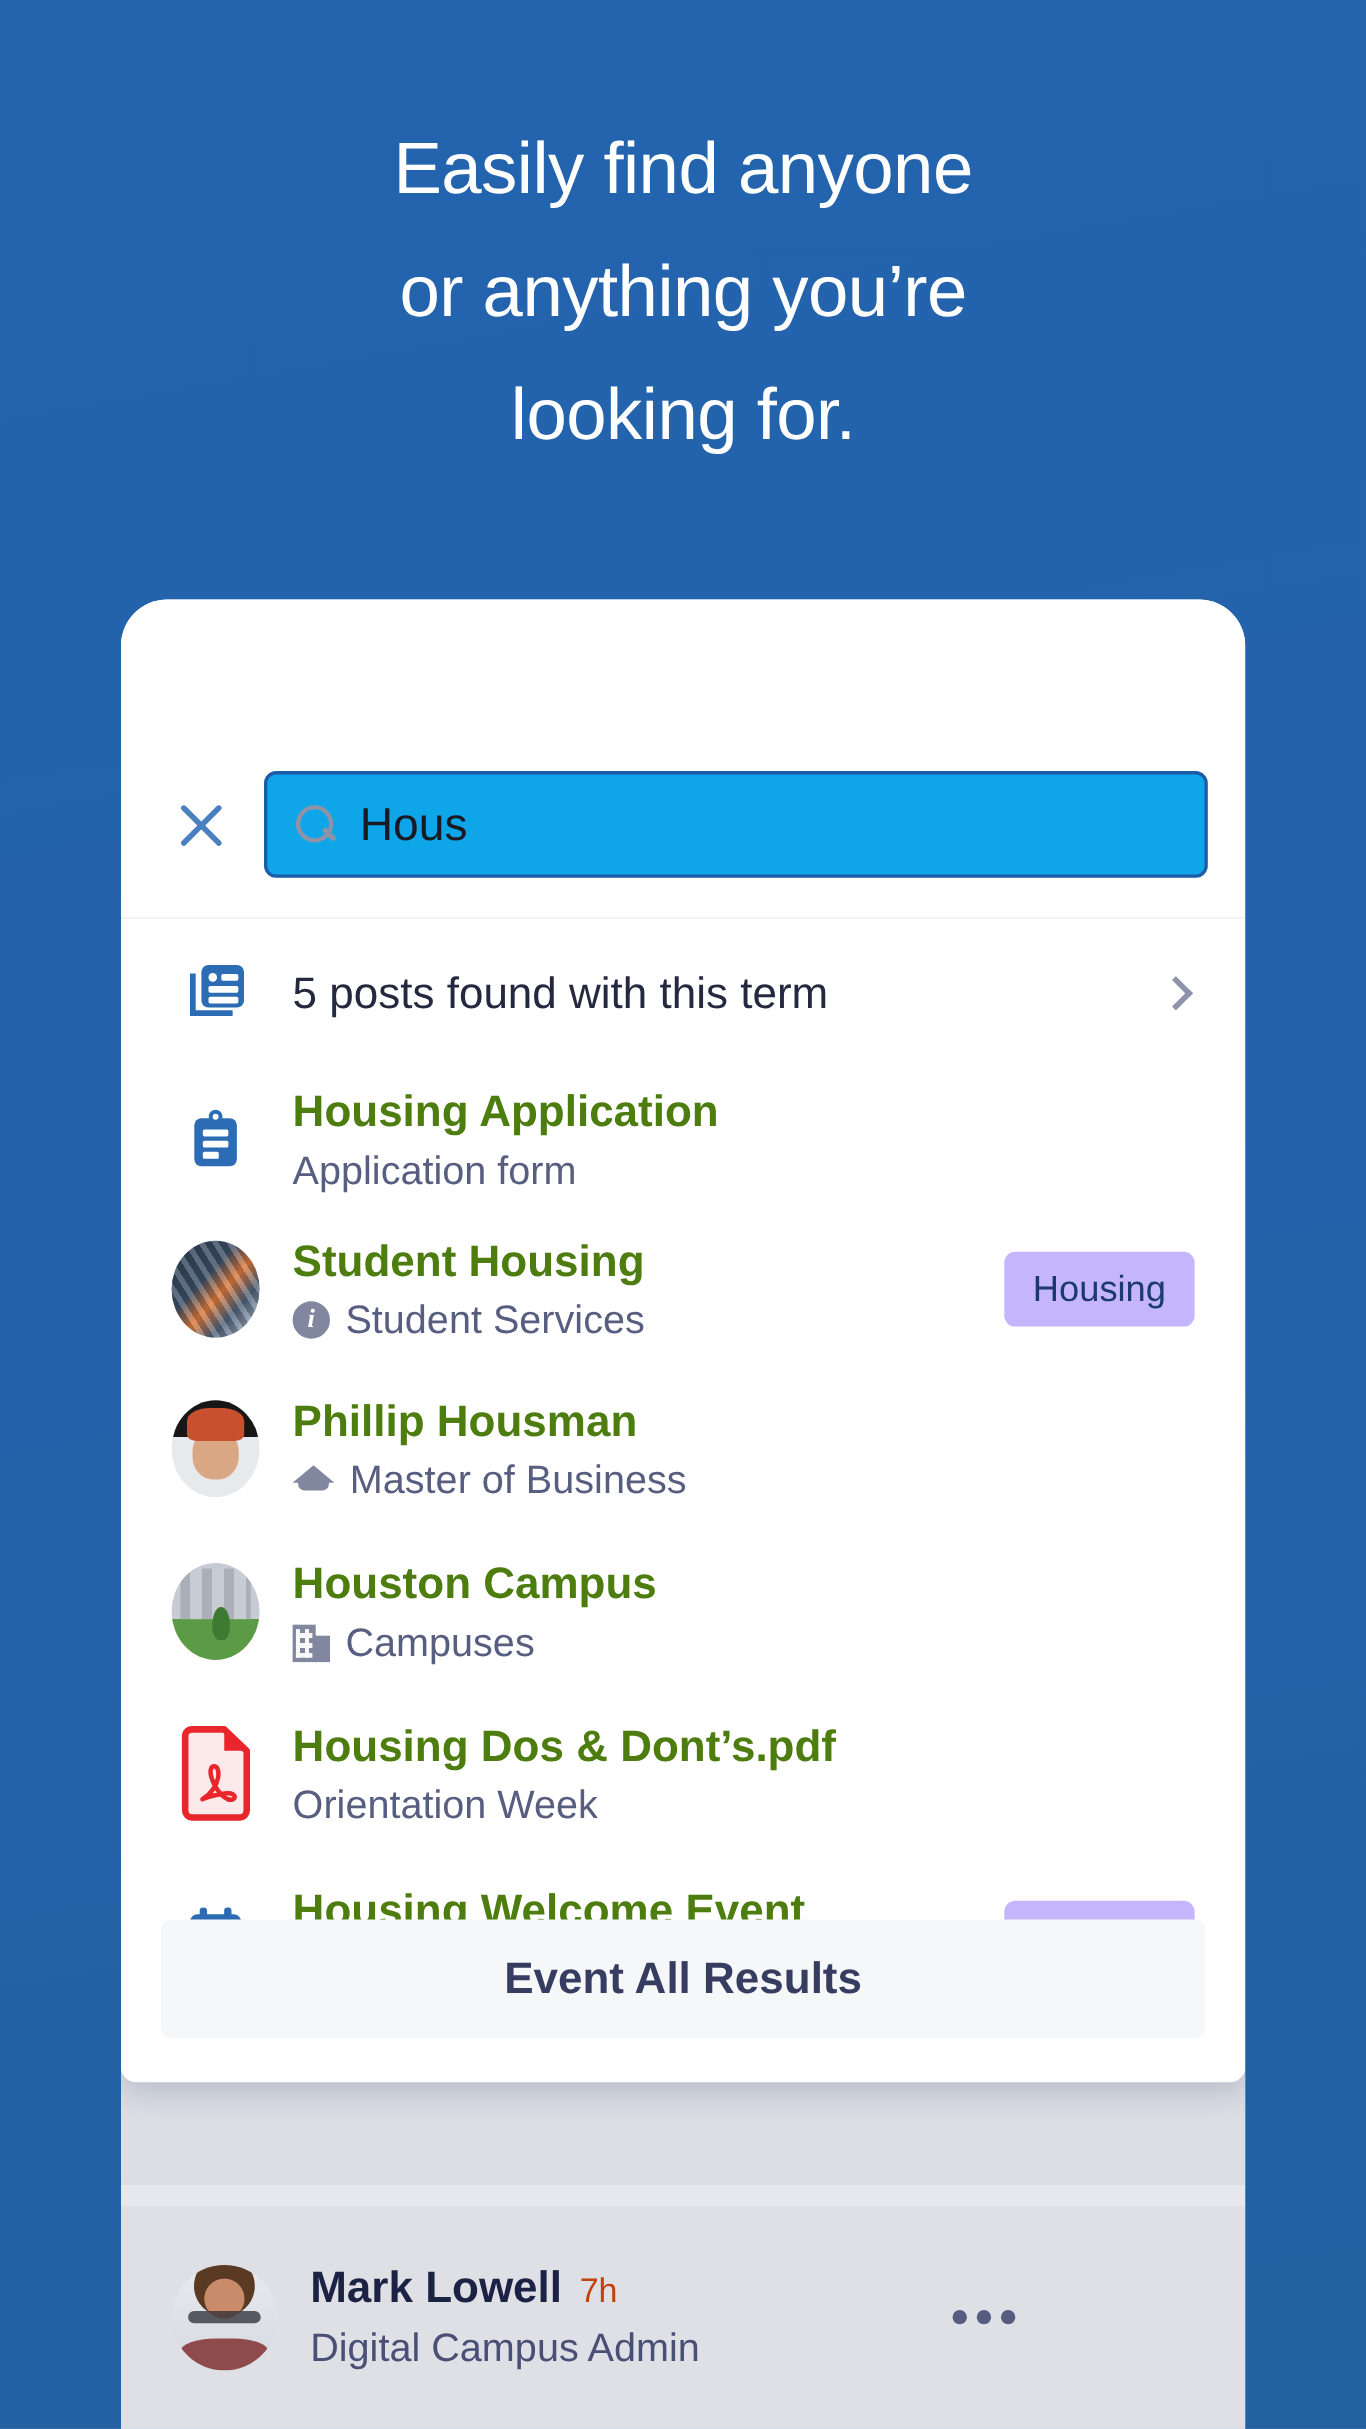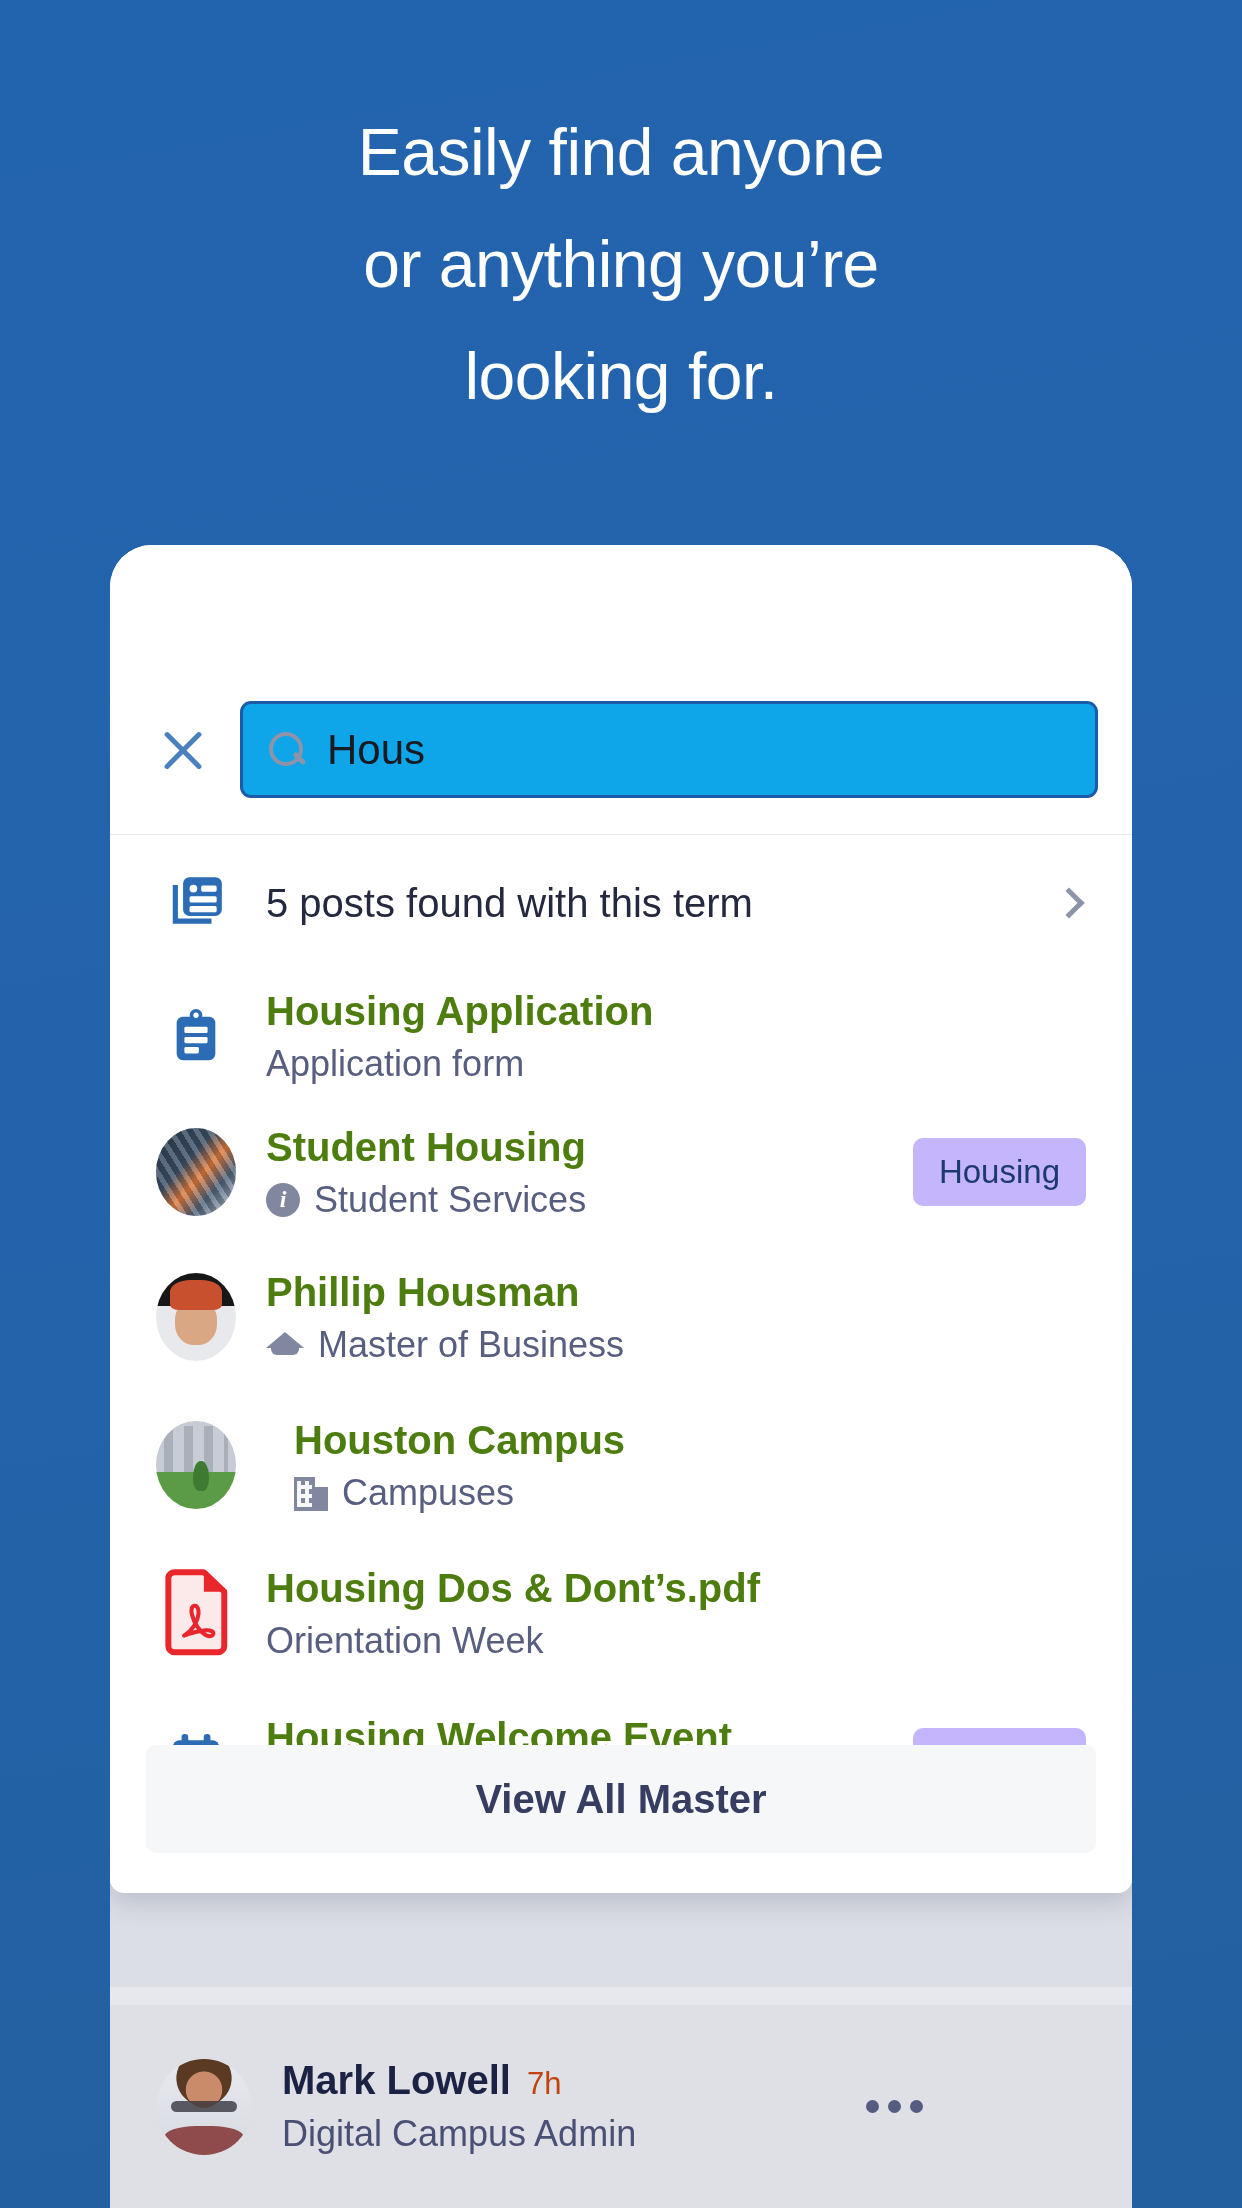--- a/index.html
+++ b/index.html
@@ -341,21 +341,21 @@
         </div>
         <div class="rtext">
           <div class="rtitle">Phillip Housman</div>
           <div class="rsub">
             <span class="ic-cap"></span>
             <span>Master of Business</span>
           </div>
         </div>
       </div>
 
-      <div class="row" style="height:148px;gap:28px;">
+      <div class="row" style="height:148px;">
         <div class="ricon">
           <div class="av av-campus"></div>
         </div>
         <div class="rtext">
           <div class="rtitle">Houston Campus</div>
           <div class="rsub">
             <span class="ic-bldg">
                 <span class="bwin"></span>
               </span>
             <span>Campuses</span>
@@ -393,15 +393,15 @@
           <div class="rtitle">Housing Welcome Event</div>
           <div class="rsub">
             <span>Wednesday, Aug 1</span>
           </div>
         </div>
         <div class="badge">Housing</div>
       </div>
 
     </div>
 
-    <div id="viewall">View All Master</div>
+    <div id="viewall">Event All Results</div>
   </div>
 </div>
 
 </body></html>

